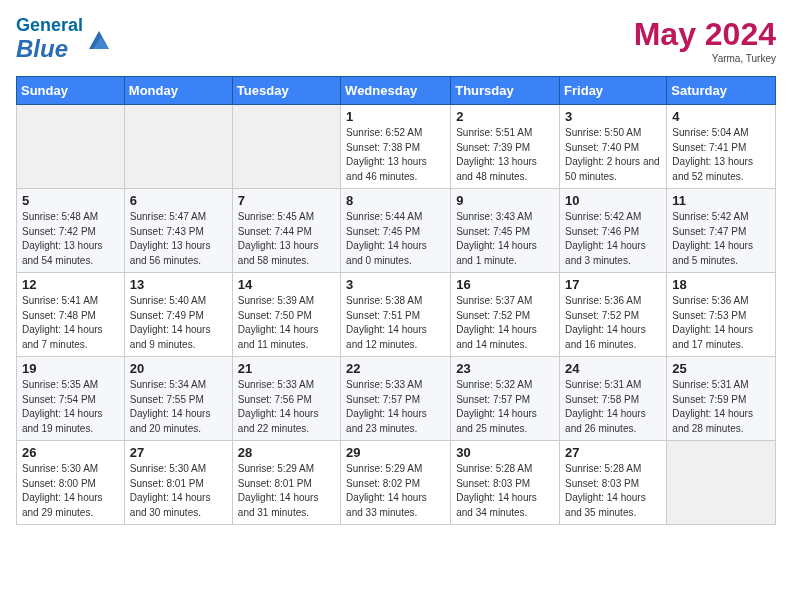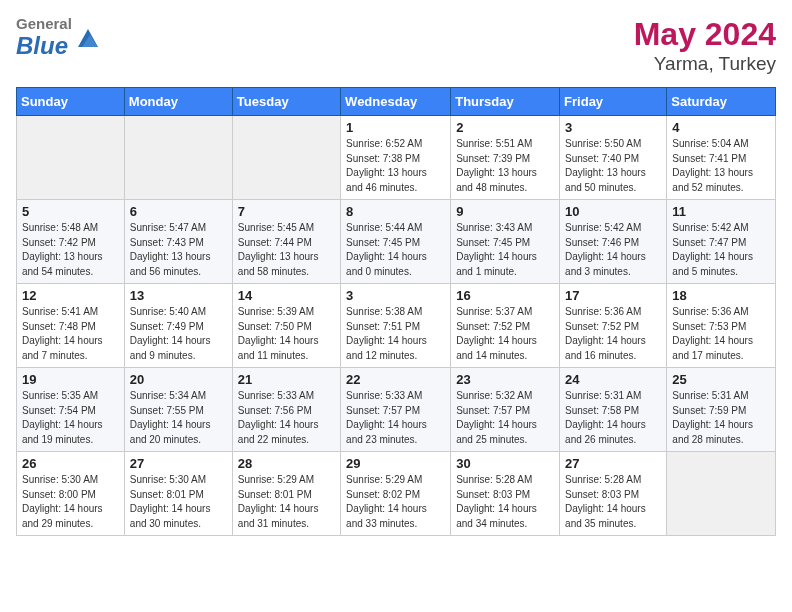--- a/index.html
+++ b/index.html
@@ -19,23 +19,23 @@
     .logo {
       display: flex;
       align-items: center;
     }
     .logo-text {
       display: flex;
       flex-direction: column;
       line-height: 1.1;
     }
     .logo-general {
-      font-size: 15px;
-      font-weight: bold;
-      color: #737373;
+      font-size: 18px;
+      font-weight: bold;
+      color: #0369a1;
     }
     .logo-blue {
       font-size: 24px;
       font-weight: bold;
       color: #2a6db5;
       font-style: italic;
     }
     .logo-icon {
       width: 24px;
       height: 24px;
@@ -43,21 +43,21 @@
     }
     .title-block {
       text-align: right;
     }
     .month-year {
       font-size: 32px;
       font-weight: bold;
       color: #be185d;
     }
     .location {
-      font-size: 19px;
+      font-size: 10px;
       color: #444;
     }
     .calendar {
       width: 100%;
       border-collapse: collapse;
     }
     .calendar th {
       background: #3b82f6;
       color: #fff;
       font-size: 13px;
@@ -138,21 +138,21 @@
         <td>
           <span class="day-num">1</span>
           <div class="day-info"><span>Sunrise: 6:52 AM</span><br><span>Sunset: 7:38 PM</span><br><span>Daylight: 13 hours and 46 minutes.</span><br></div>
         </td>
         <td>
           <span class="day-num">2</span>
           <div class="day-info"><span>Sunrise: 5:51 AM</span><br><span>Sunset: 7:39 PM</span><br><span>Daylight: 13 hours and 48 minutes.</span><br></div>
         </td>
         <td>
           <span class="day-num">3</span>
-          <div class="day-info"><span>Sunrise: 5:50 AM</span><br><span>Sunset: 7:40 PM</span><br><span>Daylight: 13 hours and 50 minutes.</span><br></div>
+          <div class="day-info"><span>Sunrise: 5:50 AM</span><br><span>Sunset: 7:40 PM</span><br><span>Daylight: 2 hours and 50 minutes.</span><br></div>
         </td>
         <td>
           <span class="day-num">4</span>
           <div class="day-info"><span>Sunrise: 5:04 AM</span><br><span>Sunset: 7:41 PM</span><br><span>Daylight: 13 hours and 52 minutes.</span><br></div>
         </td>
       </tr>
       <tr>
         <td>
           <span class="day-num">5</span>
           <div class="day-info"><span>Sunrise: 5:48 AM</span><br><span>Sunset: 7:42 PM</span><br><span>Daylight: 13 hours and 54 minutes.</span><br></div>

